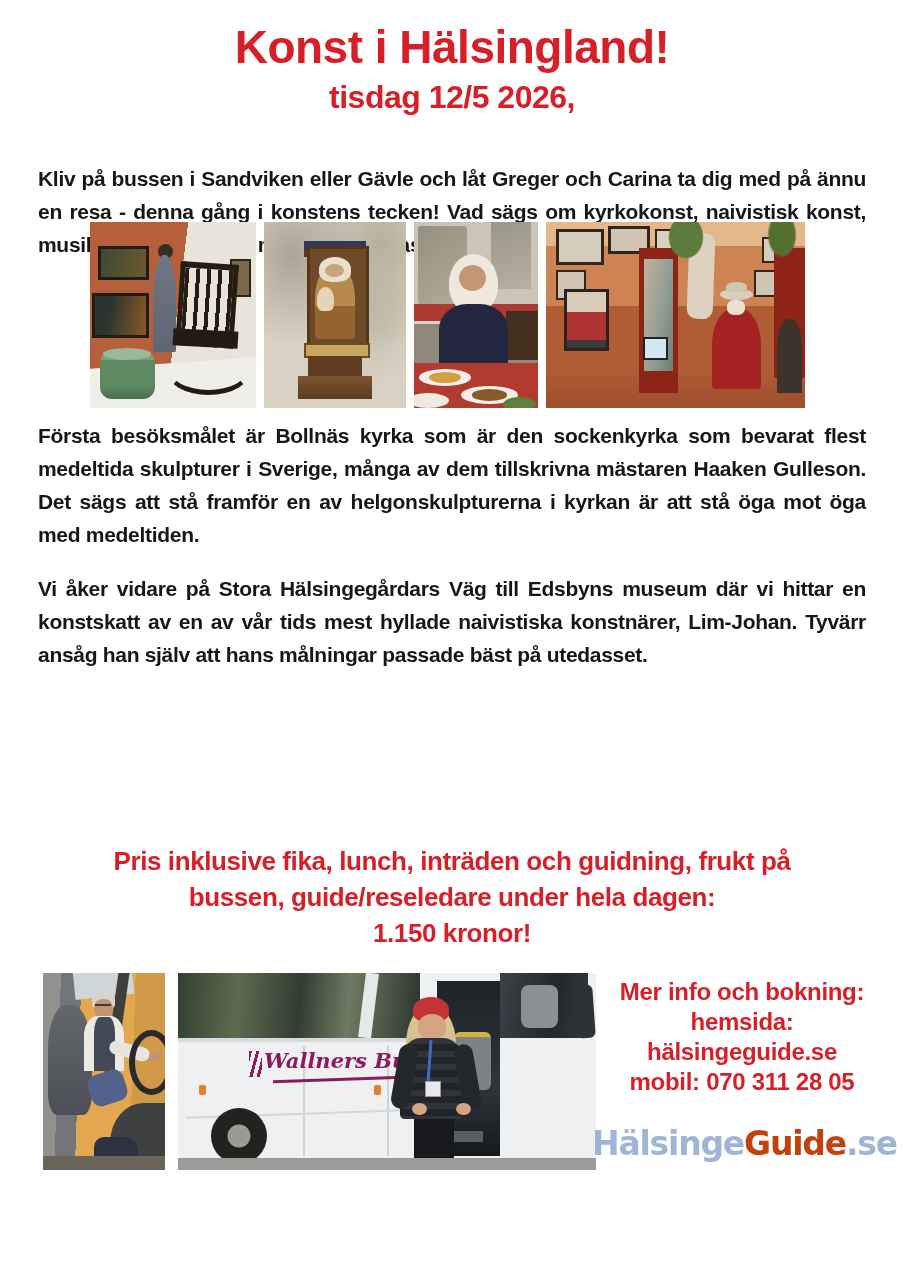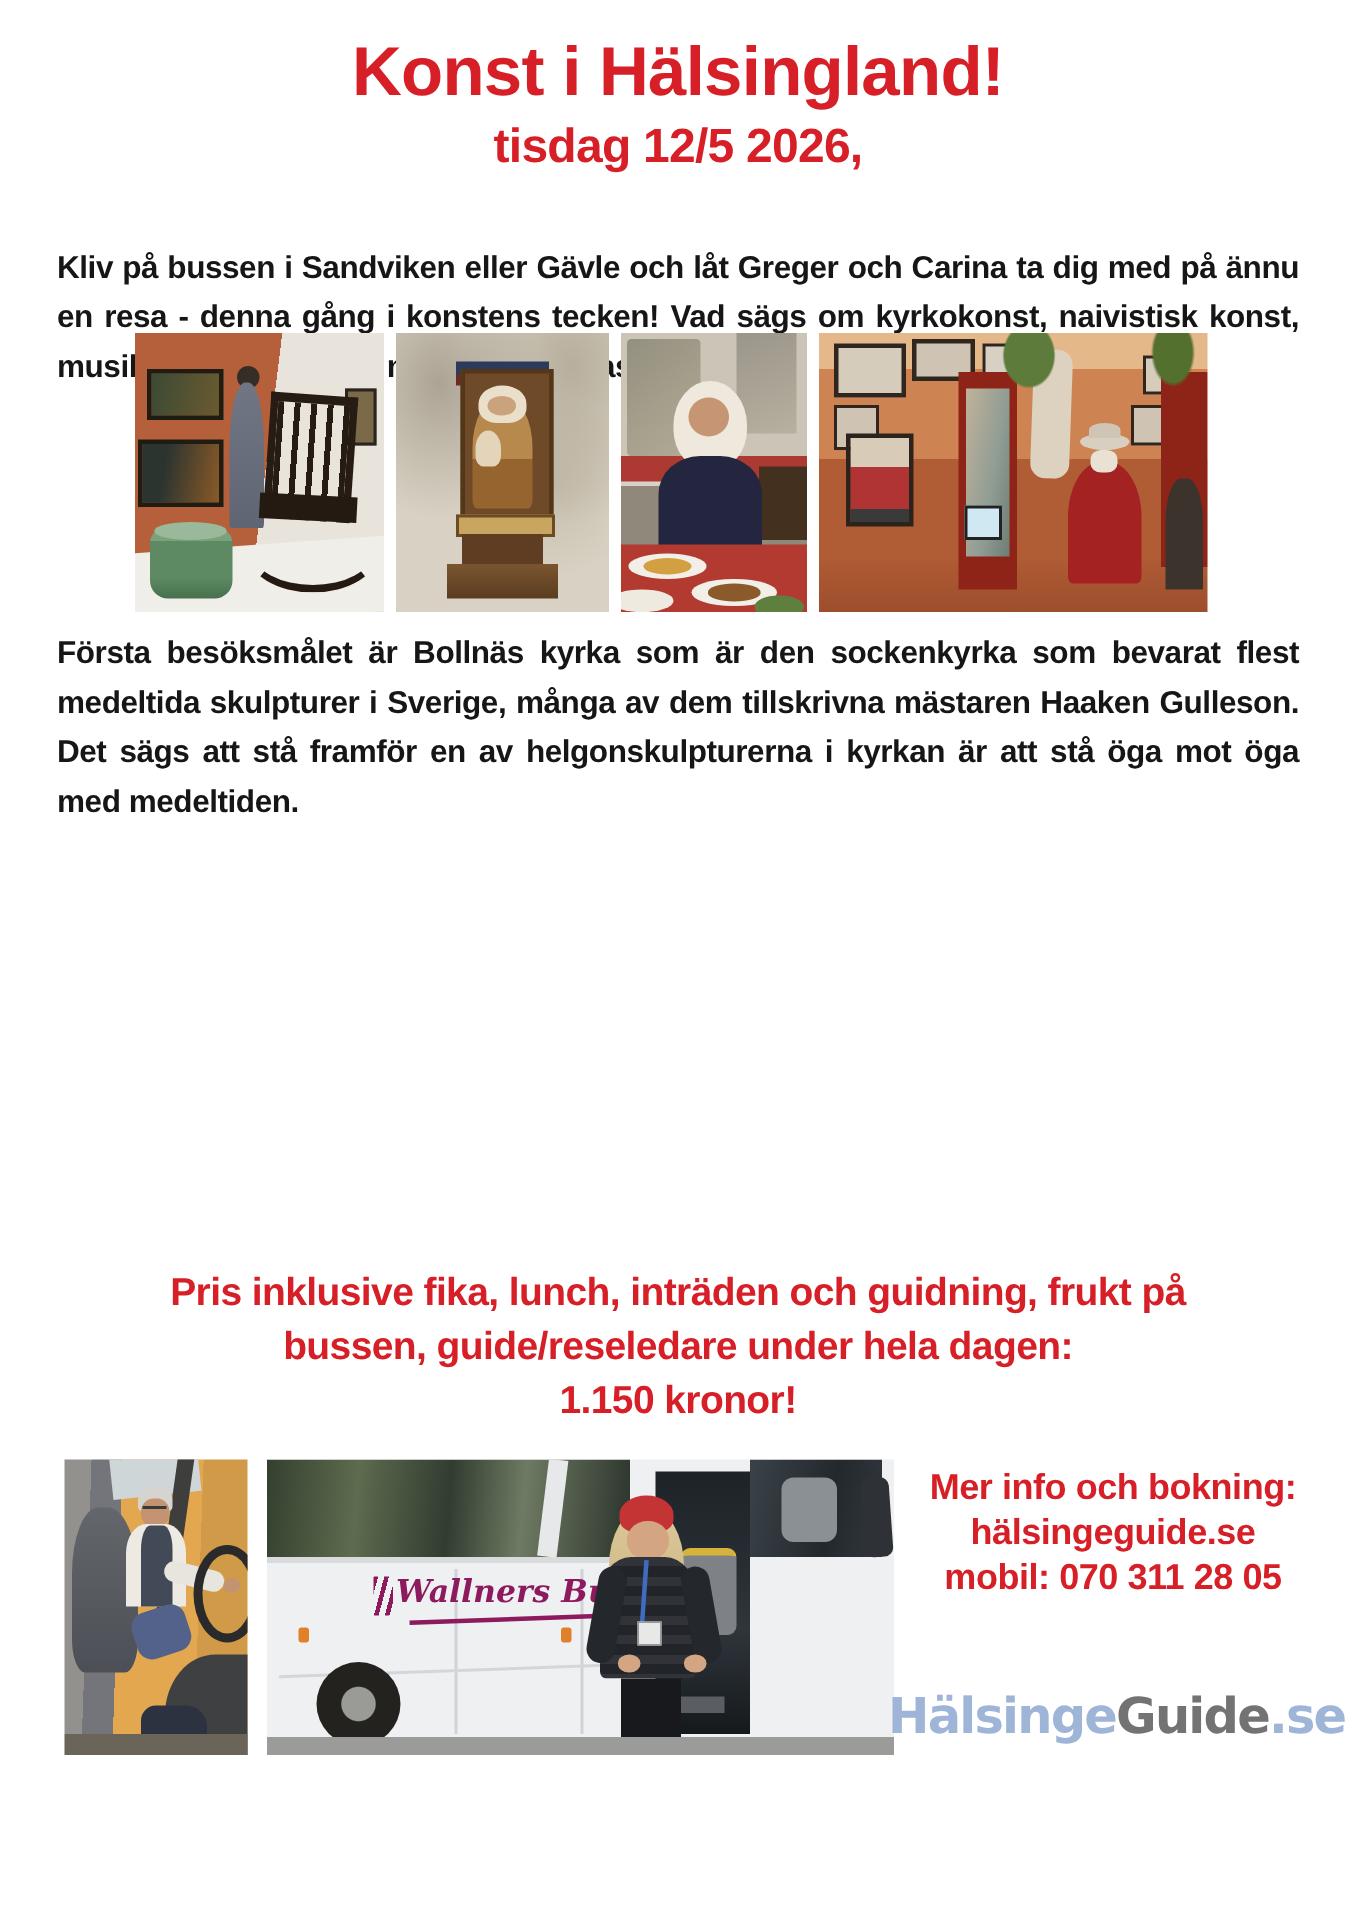--- a/index.html
+++ b/index.html
@@ -152,21 +152,21 @@
   .b-badge{left:59%;top:55%;width:3.5%;height:7%;background:#e8e8e8;border:1px solid #999;}
   .b-handL{left:56%;top:66%;width:3.5%;height:6%;background:#d3a583;border-radius:50%;}
   .b-handR{left:66.5%;top:66%;width:3.5%;height:6%;background:#d3a583;border-radius:50%;}
   .b-pants{left:56.5%;top:74%;width:9.5%;height:20%;background:#17191c;}
   
   .contact{position:absolute;top:977px;left:592px;width:300px;text-align:center;
            color:#d71f27;font-weight:700;font-size:24px;line-height:30px;letter-spacing:-0.3px;}
   .logo{position:absolute;top:1124px;left:592px;width:300px;text-align:center;
         font-family:"DejaVu Sans",sans-serif;font-weight:700;font-size:33px;letter-spacing:-1.2px;white-space:nowrap;}
   .logo .lt{color:#9fb5d8;}
-  .logo .dk{color:#737373;}
+  .logo .dk{color:#c2410c;}
   
   .name{position:absolute;top:1193px;font-size:25px;font-weight:700;color:#111;letter-spacing:-0.3px;}
   .name-left{left:38px;}
   .name-right{left:295px;}
 </style>
 </head>
 <body>
 
 <div class="page">
 
@@ -234,20 +234,21 @@
       <div class="p4-jacket"></div>
       <div class="p4-neck"></div>
       <div class="p4-hat"></div>
       <div class="p4-hatdome"></div>
       <div class="p4-jacket2"></div>
       <div class="p4-tv"></div>
     </div>
   </div>
 
   <p class="body-par p-bollnas">Första besöksmålet är Bollnäs kyrka som är den sockenkyrka som bevarat flest medeltida skulpturer i Sverige, många av dem tillskrivna mästaren Haaken Gulleson. Det sägs att stå framför en av helgonskulpturerna i kyrkan är att stå öga mot öga med medeltiden.</p>
+  <p class="body-par p-edsbyn">Vi åker vidare på Stora Hälsingegårdars Väg till Edsbyns museum där vi hittar en konstskatt av en av vår tids mest hyllade naivistiska konstnärer, Lim-Johan. Tyvärr ansåg han själv att hans målningar passade bäst på utedasset.</p>
 
   <div class="price">
     <div>Pris inklusive fika, lunch, inträden och guidning, frukt på</div>
     <div>bussen, guide/reseledare under hela dagen:</div>
     <div>1.150 kronor!</div>
   </div>
 
   <div class="ph-greger">
     <div class="g-wtop"></div>
     <div class="g-pillar"></div>
@@ -295,20 +296,21 @@
     <div class="b-lanyard"></div>
     <div class="b-badge"></div>
     <div class="b-handL"></div>
     <div class="b-handR"></div>
     <div class="b-pants"></div>
     <div class="b-skirt"></div>
   </div>
 
   <div class="contact">
     <div>Mer info och bokning:</div>
+    <div>hemsida:</div>
     <div>hälsingeguide.se</div>
     <div>mobil: 070 311 28 05</div>
   </div>
 
   <div class="logo"><span class="lt">Hälsinge</span><span class="dk">Guide</span><span class="lt">.se</span></div>
 
 
 </div>
 
 </body></html>

